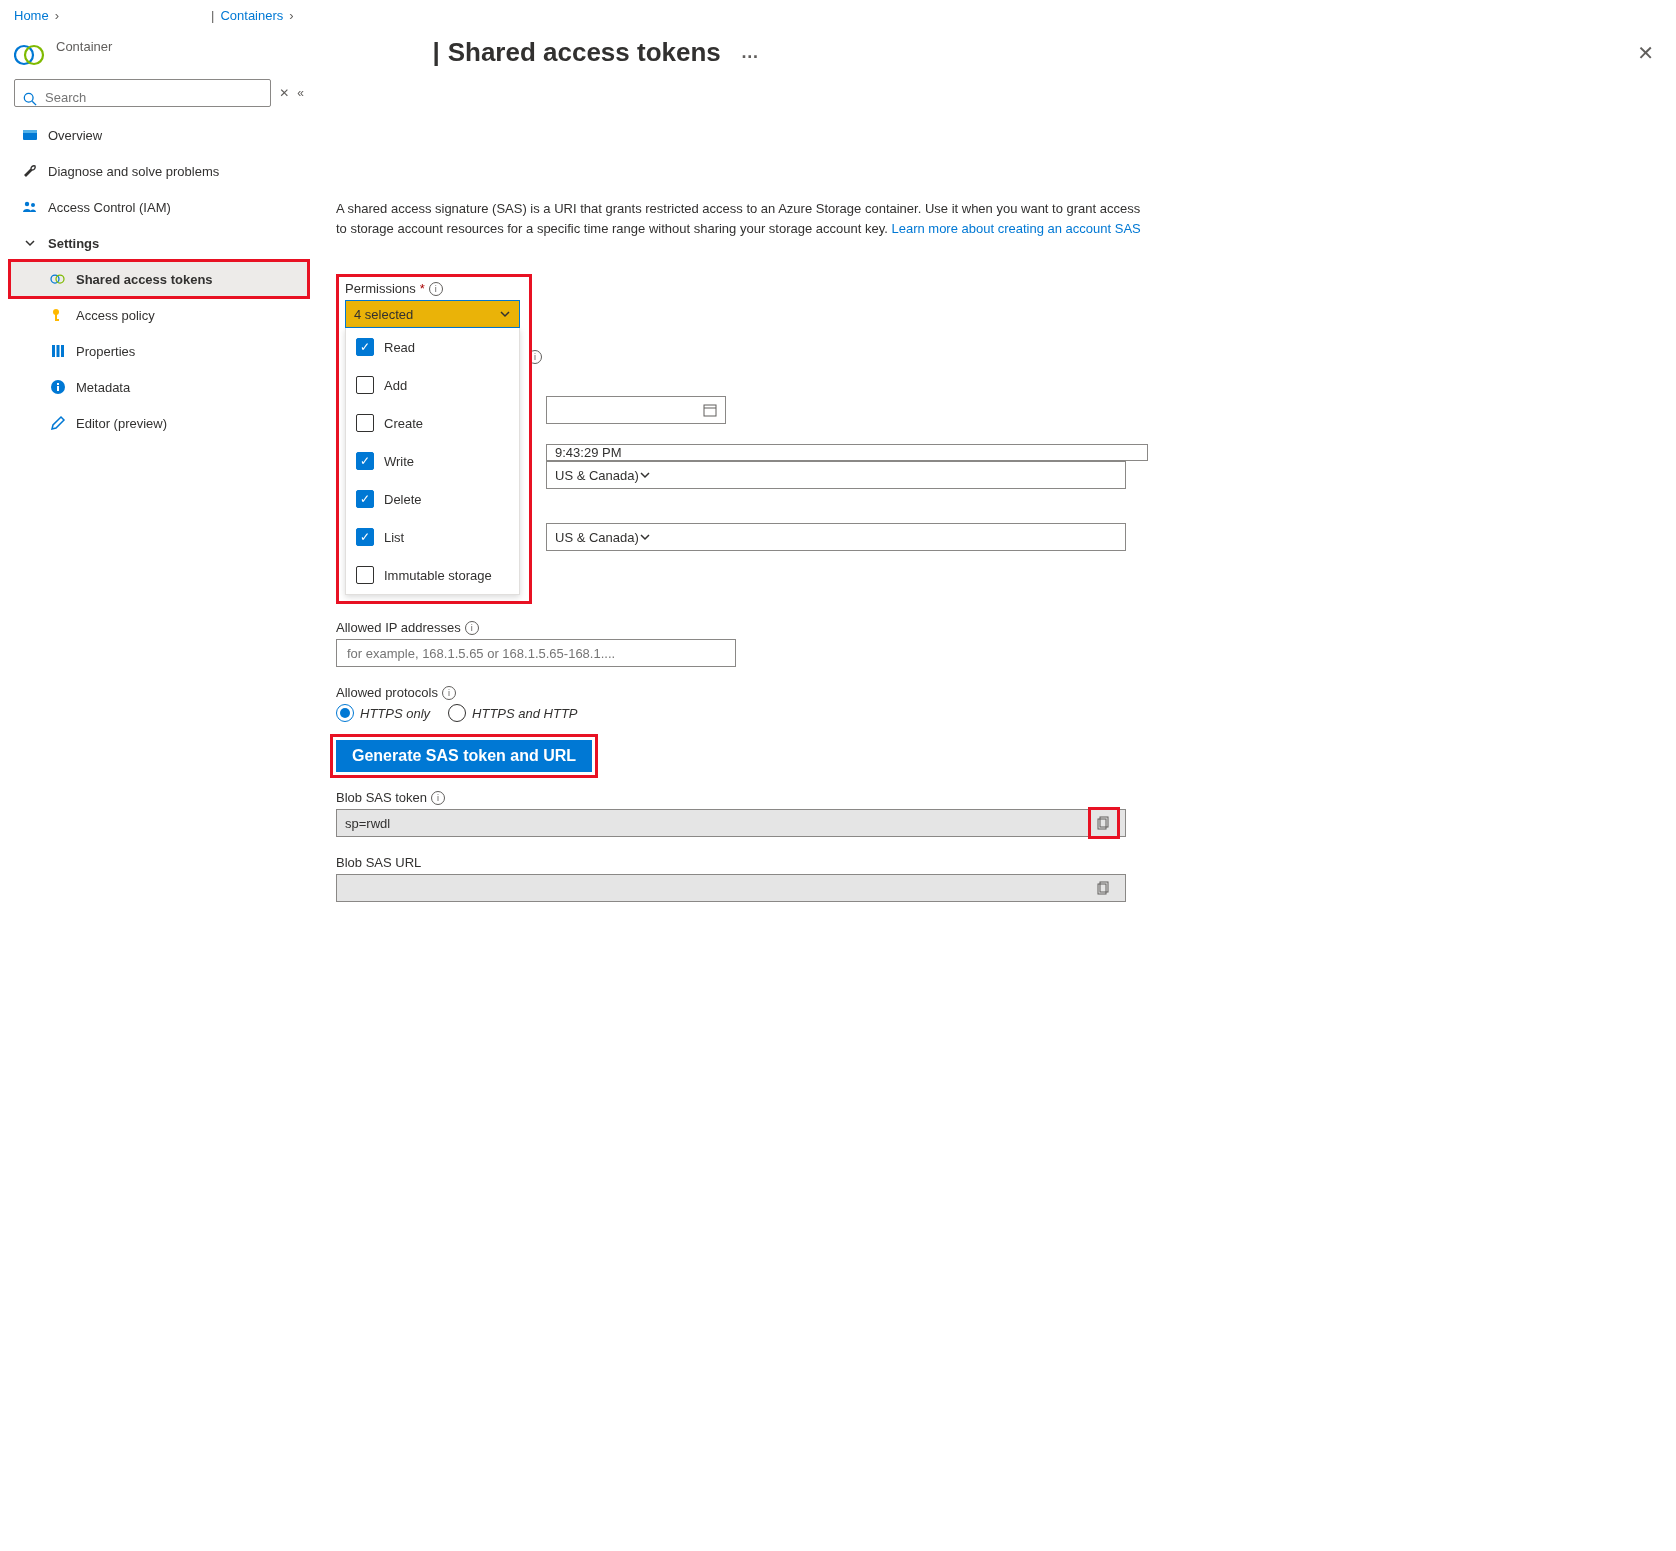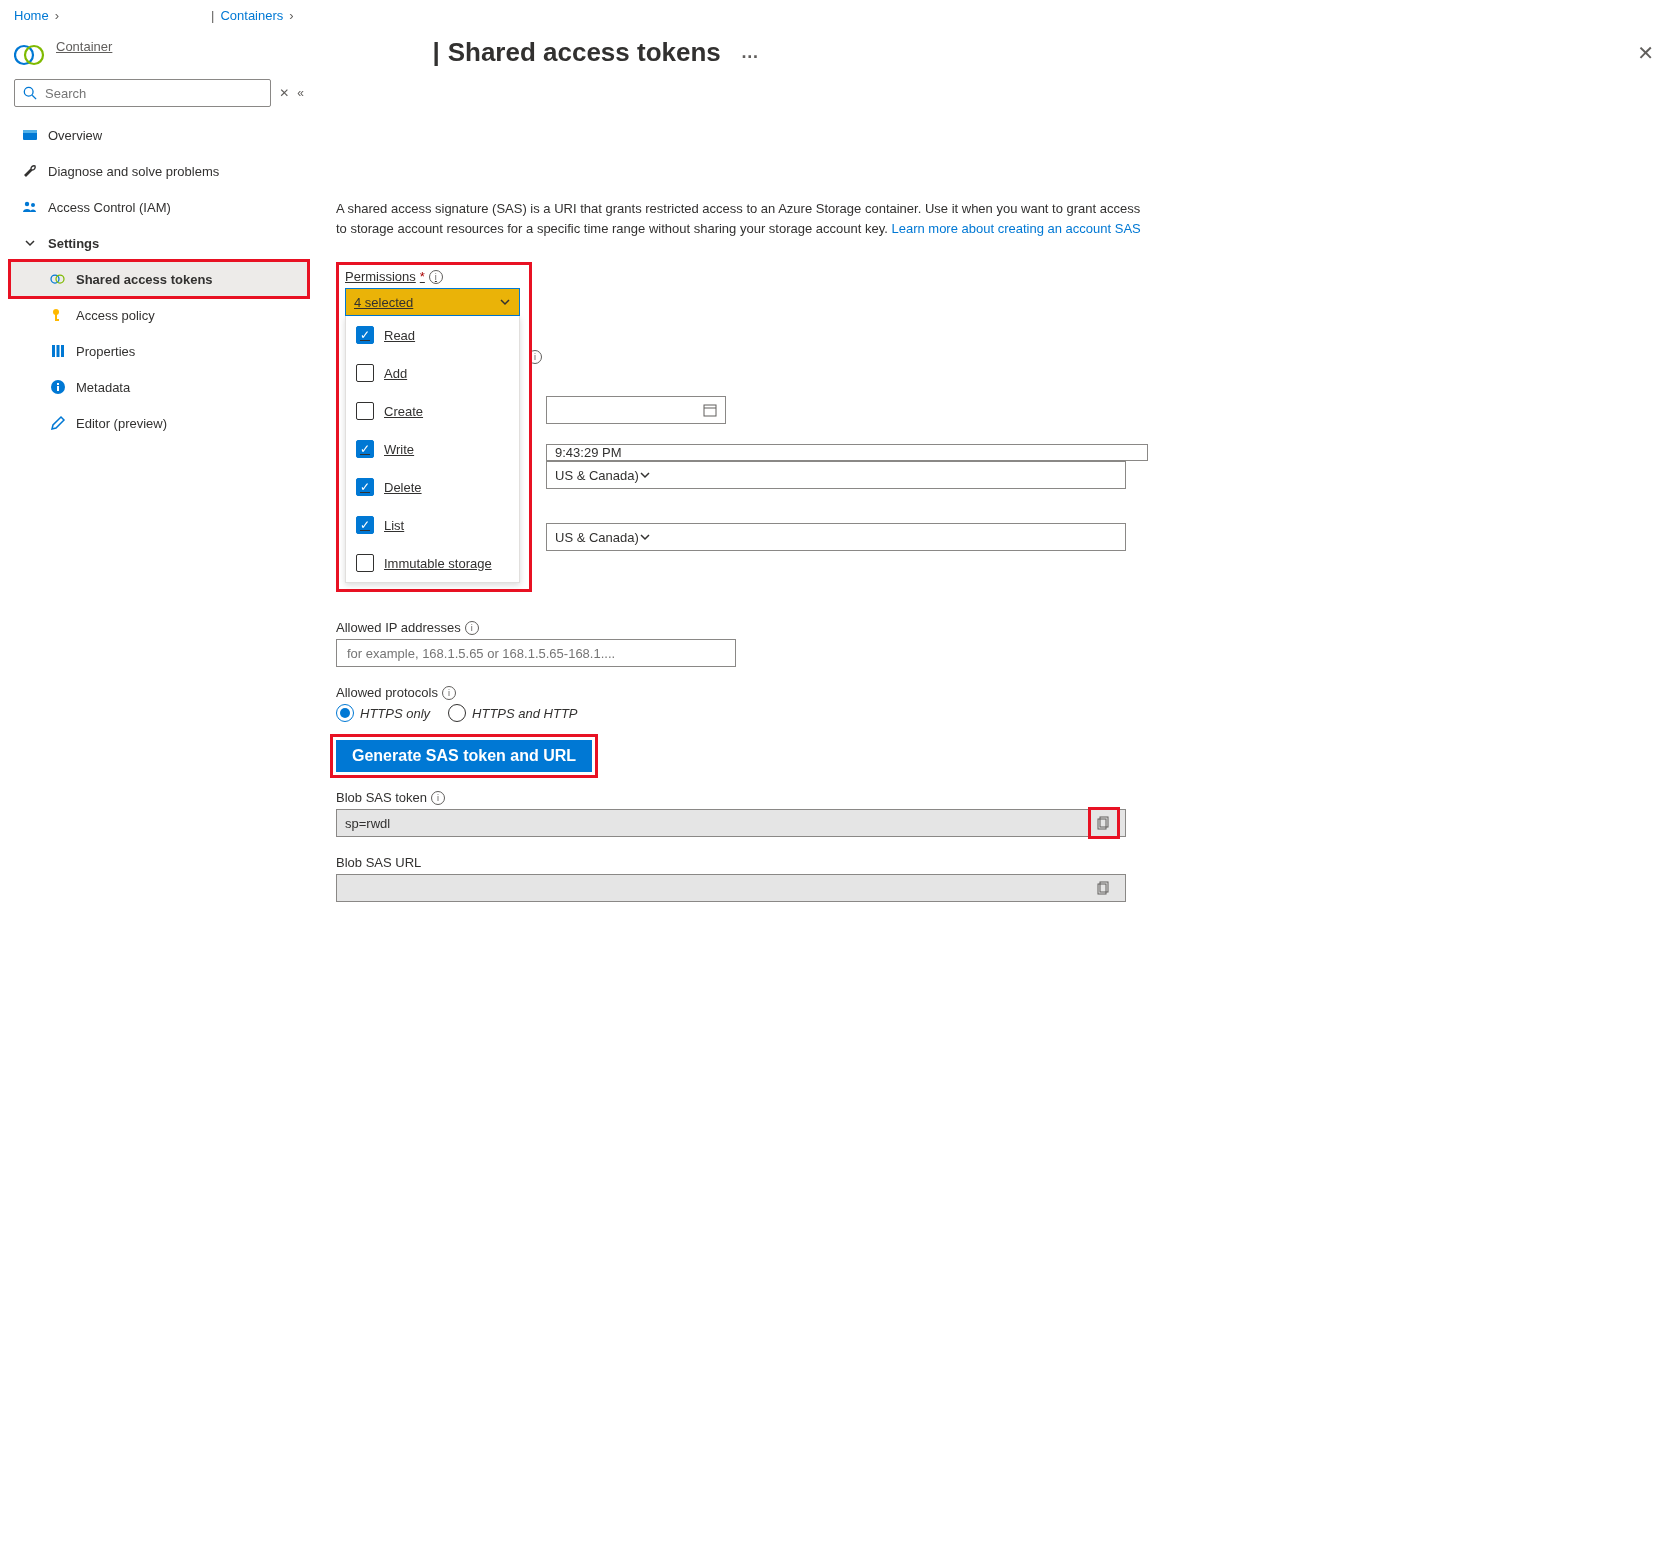--- a/index.html
+++ b/index.html
@@ -37,21 +37,20 @@
     font-weight: 600;
     display: flex;
     align-items: center;
     gap: 8px;
     margin-left: 320px;
   }
   .header-sub {
     font-size: 13px;
     color: #605e5c;
     margin-top: 2px;
-    text-decoration: underline;
   }
   .header-dots { color: #605e5c; font-size: 18px; letter-spacing: 2px; margin-left: 12px; cursor: pointer; }
   .header-close {
     margin-left: auto;
     font-size: 20px;
     color: #605e5c;
     cursor: pointer;
     padding: 4px 8px;
   }
 
@@ -71,21 +70,21 @@
   
   .search-row {
     display: flex;
     align-items: center;
     gap: 8px;
     padding: 0 4px 10px 4px;
   }
   .search-box {
     flex: 1;
     display: flex;
-    align-items: center;
+    align-items: flex-end;
     border: 1px solid #8a8886;
     border-radius: 2px;
     height: 28px;
     padding: 0 8px;
     background: #fff;
   }
   .search-box input {
     border: none;
     outline: none;
     flex: 1;
@@ -395,21 +394,21 @@
 
   <div class="main">
 
     <div class="intro">
       <span>A shared access signature (SAS) is a URI that grants restricted access to an Azure Storage container. Use it when you want to grant access to storage account resources for a specific time range without sharing your storage account key.</span>
       <a>Learn more about creating an account SAS</a>
     </div>
 
     <div class="overlap-host">
 
-      <div class="perm-box" style="position:absolute;top:0;text-decoration:underline;">
+      <div class="perm-box" style="position:absolute;top:12px;">
         <div class="field-label">
           <span>Permissions</span>
           <span class="req">*</span>
           <span class="info-icon">i</span>
         </div>
         <div class="combo combo-narrow">
           <span>4 selected</span>
           <span class="chev">
             <svg width="12" height="12" viewBox="0 0 12 12">
                 <path d="M2 4l4 4 4-4" fill="none" stroke="#323130" stroke-width="1.5"></path>

